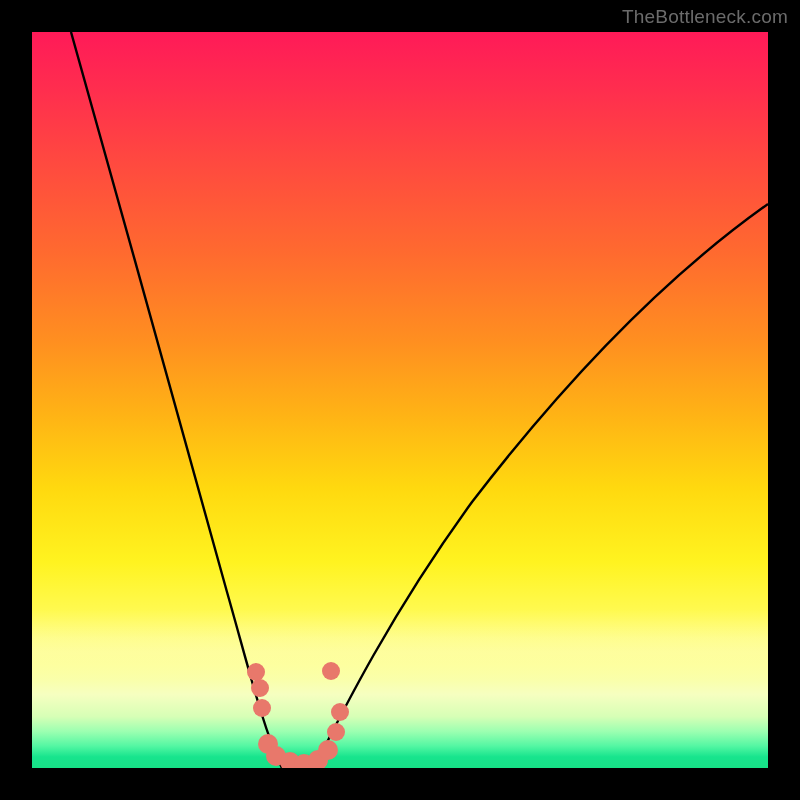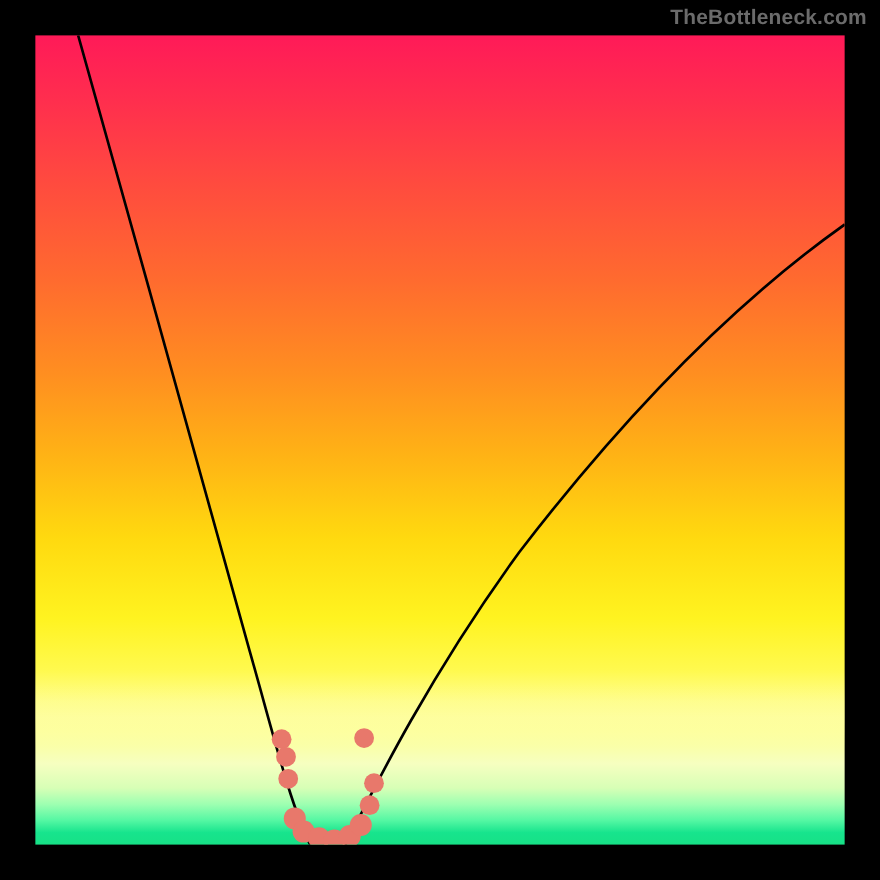--- a/index.html
+++ b/index.html
@@ -11,21 +11,20 @@
     overflow: hidden;
     font-family: Arial, Helvetica, sans-serif;
   }
   .frame {
     position: absolute;
     left: 0;
     top: 0;
     width: 800px;
     height: 702px;
     background: #000;
-    font-weight: bold;
   }
   .plot-area {
     position: absolute;
     left: 32px;
     top: 32px;
     width: 736px;
     height: 736px;
     overflow: hidden;
   }
   .gradient {

